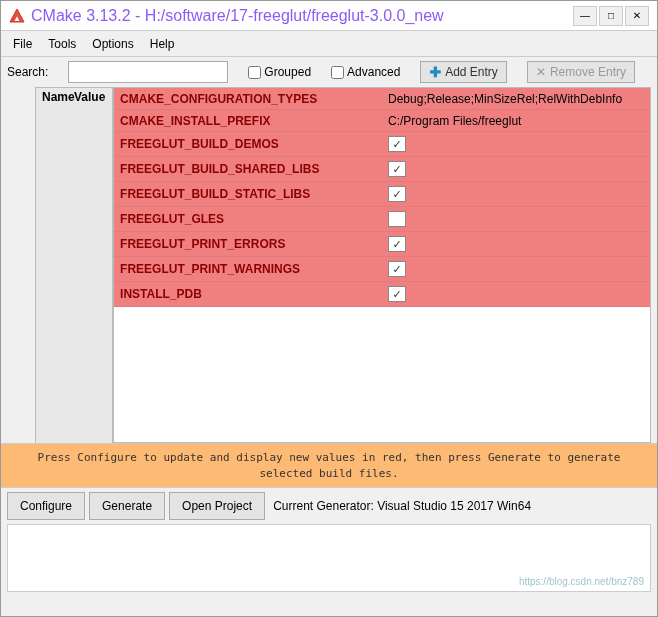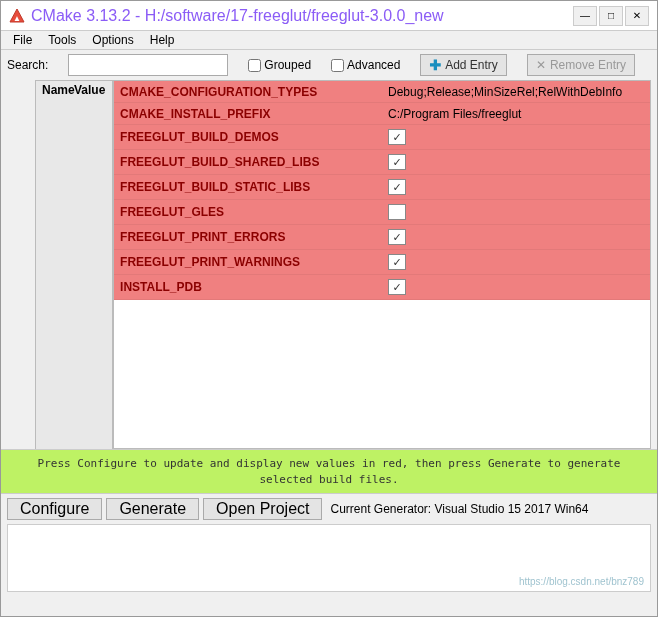--- a/index.html
+++ b/index.html
@@ -54,21 +54,21 @@
       font-size: 10px;
       display: flex;
       align-items: center;
       justify-content: center;
     }
     .menu-bar {
       background: #f0f0f0;
       border-bottom: 1px solid #ccc;
       display: flex;
       padding: 2px 4px;
-      height: 19px;
+      height: 26px;
       align-items: center;
     }
     .menu-item {
       padding: 2px 8px;
       cursor: pointer;
       font-size: 12px;
     }
     .toolbar {
       padding: 4px 6px;
       display: flex;
@@ -194,40 +194,40 @@
     }
     .checkbox-checked::after {
       content: '✓';
       font-size: 11px;
       color: #333;
     }
     .status-bar {
       padding: 6px 20px;
       font-size: 11px;
       color: #333;
-      background: #bef264;
+      background: #fdba74;
       border-top: 1px solid #ccc;
       font-family: monospace;
       text-align: center;
       line-height: 1.4;
     }
     .bottom-toolbar {
       padding: 4px 6px;
       display: flex;
       align-items: center;
       gap: 4px;
       background: #f0f0f0;
       border-top: 1px solid #ccc;
     }
     .bottom-btn {
-      height: 22px;
+      height: 28px;
       padding: 0 12px;
       background: #e4e4e4;
       border: 1px solid #aaa;
-      font-size: 16px;
+      font-size: 12px;
       cursor: pointer;
     }
     .generator-label {
       font-size: 12px;
       margin-left: 4px;
     }
     .log-area {
       margin: 0 6px 24px 6px;
       background: #fff;
       border: 1px solid #ccc;

